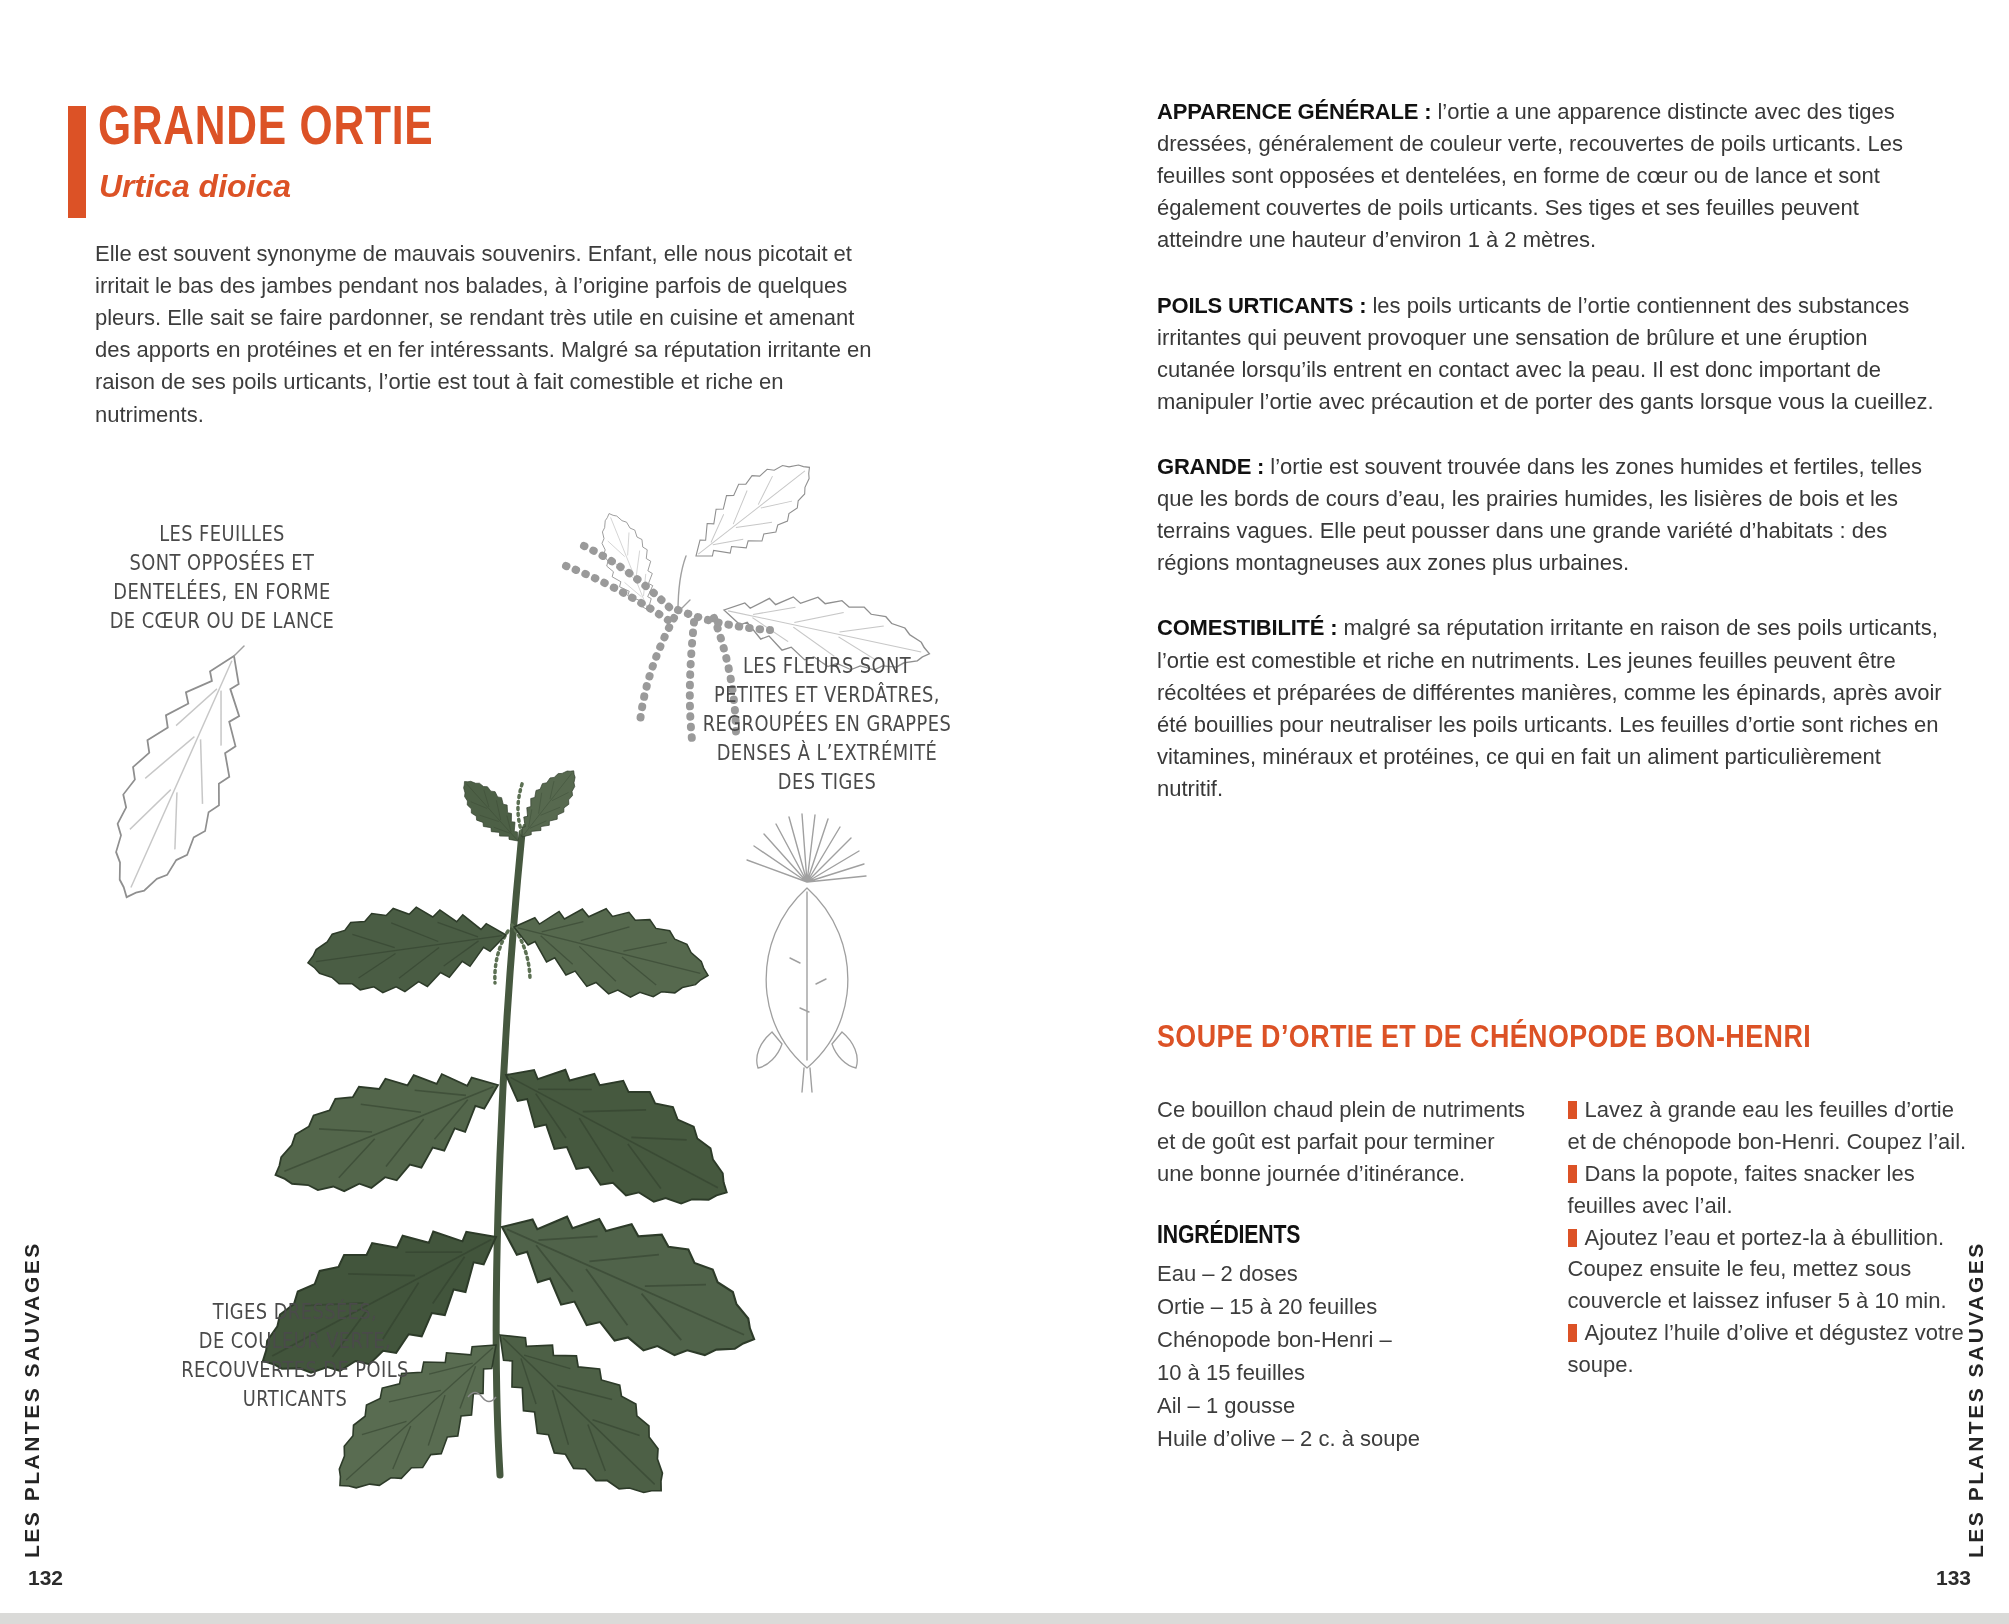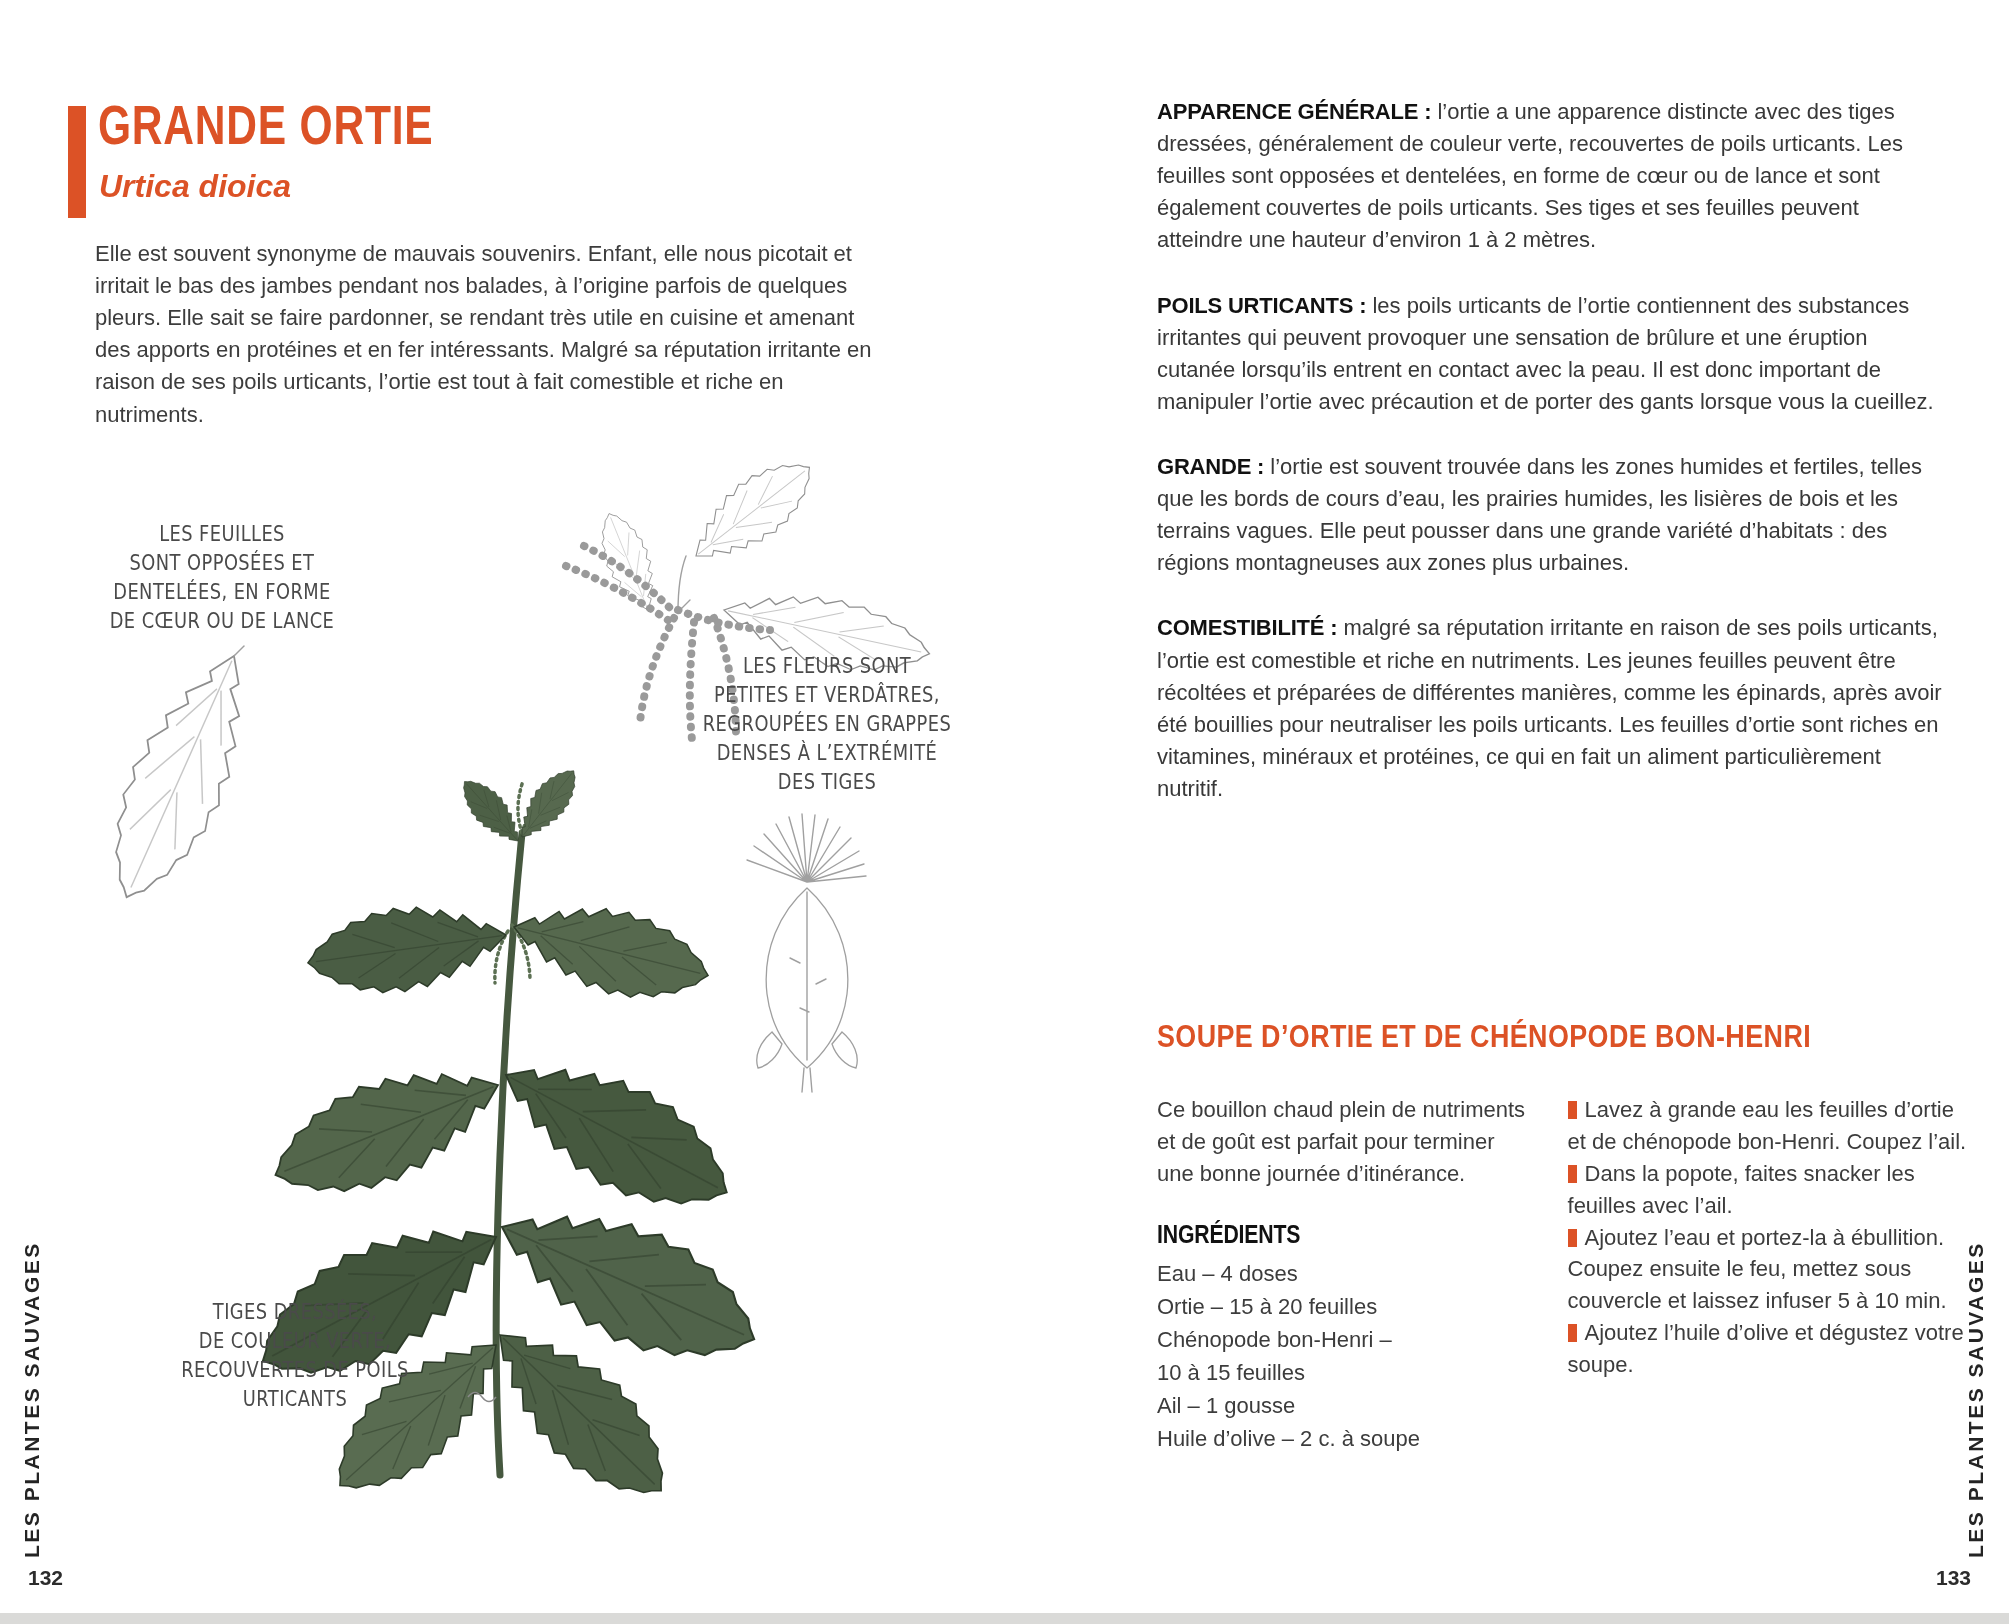--- a/index.html
+++ b/index.html
@@ -176,21 +176,21 @@
     <p class="section"><b>GRANDE :</b> <span>l’ortie est souvent trouvée dans les zones humides et fertiles, telles que les bords de cours d’eau, les prairies humides, les lisières de bois et les terrains vagues. Elle peut pousser dans une grande variété d’habitats : des régions montagneuses aux zones plus urbaines.</span></p>
     <p class="section"><b>COMESTIBILITÉ :</b> <span>malgré sa réputation irritante en raison de ses poils urticants, l’ortie est comestible et riche en nutriments. Les jeunes feuilles peuvent être récoltées et préparées de différentes manières, comme les épinards, après avoir été bouillies pour neutraliser les poils urticants. Les feuilles d’ortie sont riches en vitamines, minéraux et protéines, ce qui en fait un aliment particulièrement nutritif.</span></p>
   </div>
 
   <h2 class="recipe-title" style="margin:0;">SOUPE D’ORTIE ET DE CHÉNOPODE BON-HENRI</h2>
 
   <div class="recipe">
     <div class="recipe-col-left">
       <p class="recipe-intro">Ce bouillon chaud plein de nutriments et de goût est parfait pour terminer une bonne journée d’itinérance.</p>
       <div class="ingredients-heading">INGRÉDIENTS</div>
-      <p class="ingredient">Eau – 4 doses</p>
+      <p class="ingredient">Eau – 2 doses</p>
       <p class="ingredient">Ortie – 15 à 20 feuilles</p>
       <p class="ingredient">Chénopode bon-Henri –</p>
       <p class="ingredient">10 à 15 feuilles</p>
       <p class="ingredient">Ail – 1 gousse</p>
       <p class="ingredient">Huile d’olive – 2 c. à soupe</p>
     </div>
     <div class="recipe-col-right">
       <p class="step"><span class="bullet"></span><span>Lavez à grande eau les feuilles d’ortie et de chénopode bon-Henri. Coupez l’ail.</span></p>
       <p class="step"><span class="bullet"></span><span>Dans la popote, faites snacker les feuilles avec l’ail.</span></p>
       <p class="step"><span class="bullet"></span><span>Ajoutez l’eau et portez-la à ébullition. Coupez ensuite le feu, mettez sous couvercle et laissez infuser 5 à 10 min.</span></p>

